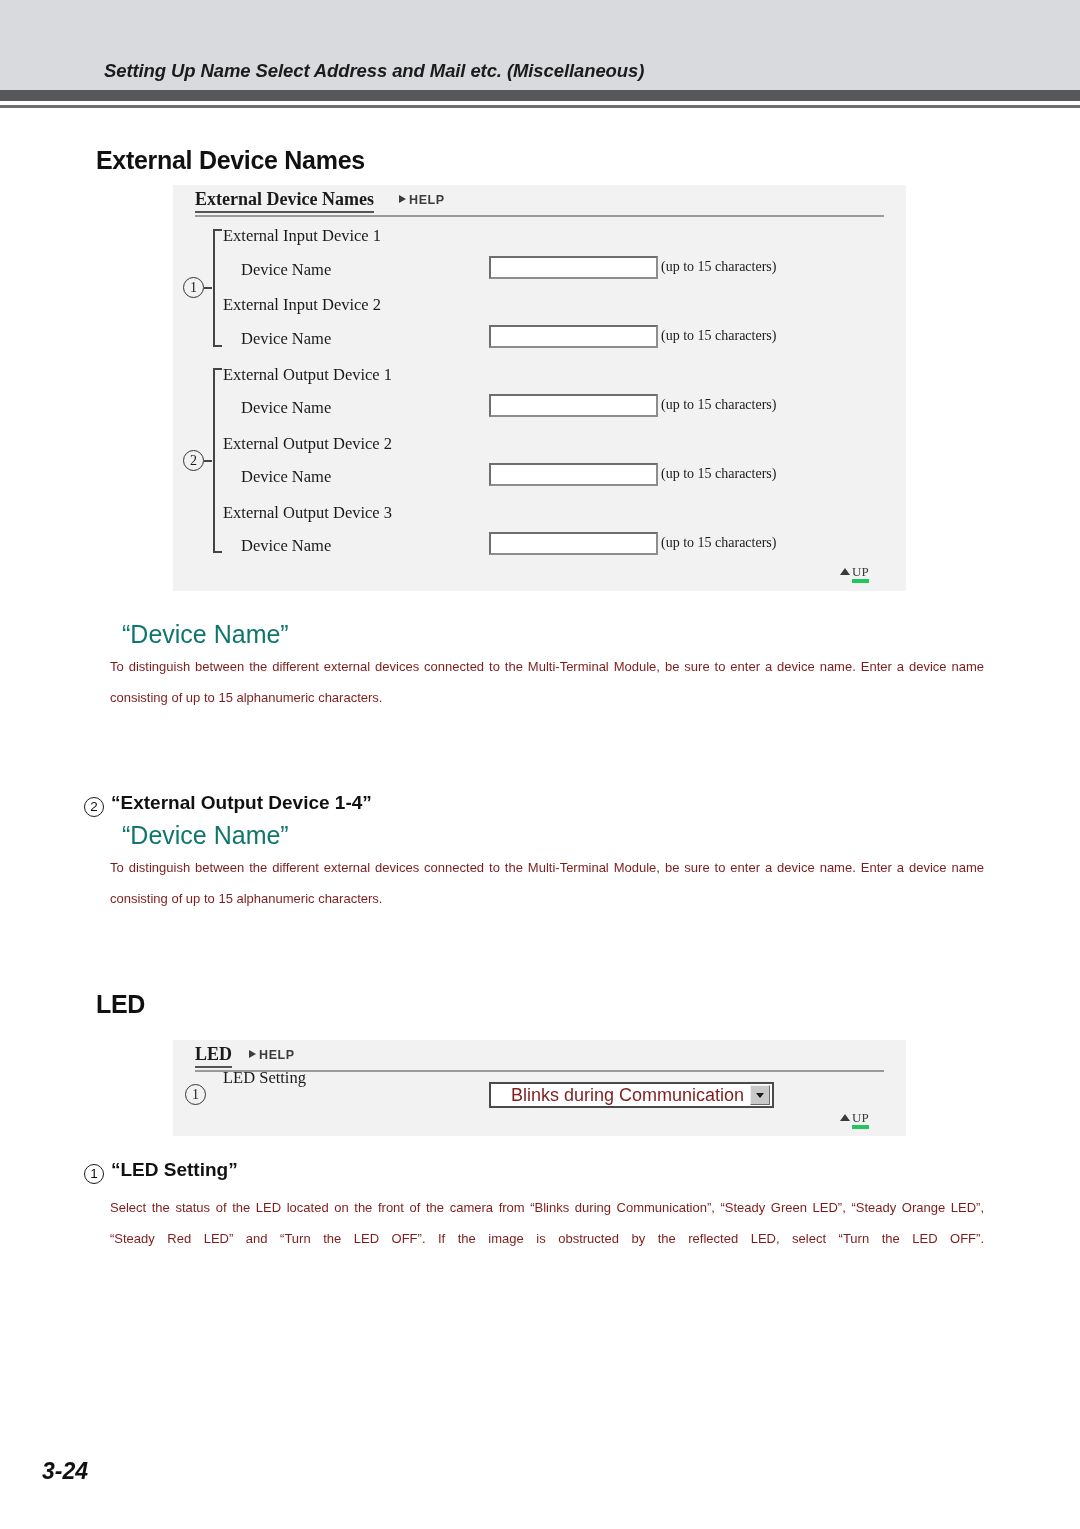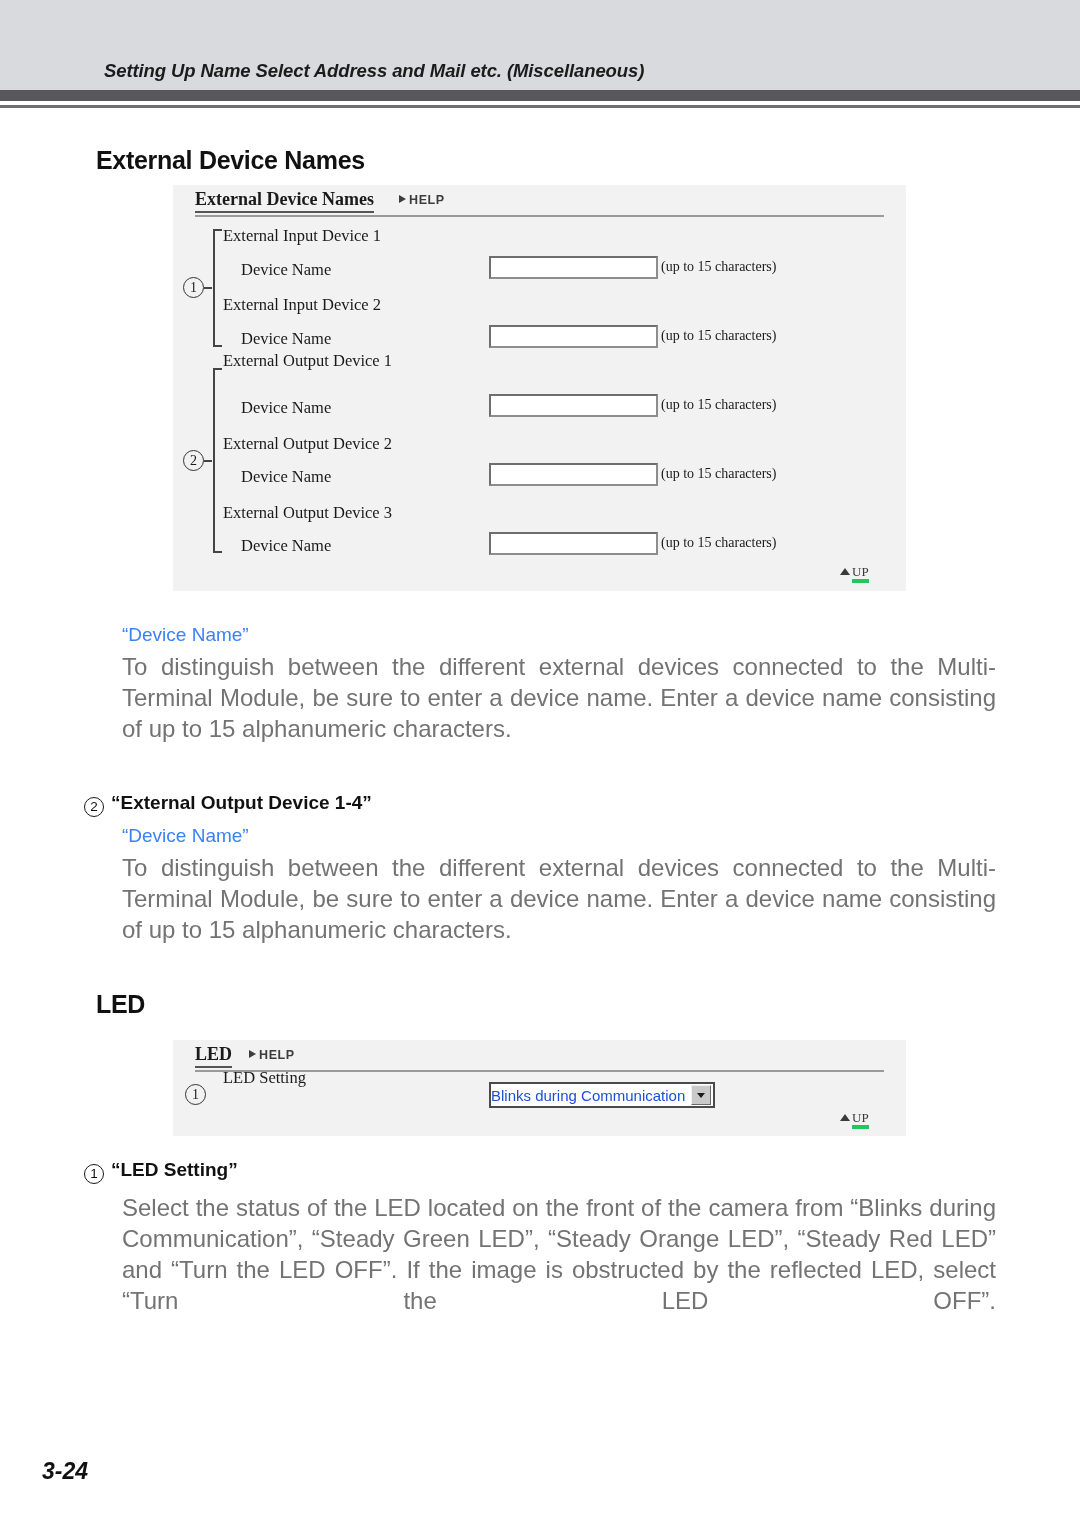--- a/index.html
+++ b/index.html
@@ -220,23 +220,23 @@
     top: 42px;
     height: 26px;
     background: #ffffff;
     border: 2px solid #4a4a4a;
     box-sizing: border-box;
     display: flex;
     align-items: center;
   }
   .dropdown-value {
     font-family: "Liberation Sans", sans-serif;
-    font-size: 15px;
-    color: #1d4ed8;
-    padding-left: 0;
+    font-size: 18px;
+    color: #7f1d1d;
+    padding-left: 20px;
     white-space: nowrap;
   }
   .dropdown-arrow-btn {
     width: 20px;
     height: 20px;
     margin-left: 6px;
     margin-right: 2px;
     background: #c9c9c9;
     border-top: 1.5px solid #f0f0f0;
     border-left: 1.5px solid #f0f0f0;
@@ -277,30 +277,30 @@
     font-weight: normal;
     margin-right: 7px;
     vertical-align: -2px;
     box-sizing: border-box;
   }
   .explain-title .ttl {
     font-weight: bold;
   }
   .explain-sub {
     margin-left: 38px;
-    font-size: 19px;
+    font-size: 25px;
     line-height: 33px;
-    color: #3b82f6;
+    color: #0f766e;
   }
   .explain-body {
-    margin-left: 38px;
+    margin-left: 26px;
     width: 874px;
-    font-size: 24px;
+    font-size: 13px;
     line-height: 31px;
-    color: #737373;
+    color: #7f1d1d;
     text-align: justify;
   }
   .explain-body.lastline-full::after {
     content: "";
     display: inline-block;
     width: 100%;
   }
 
   
   .page-number {
@@ -344,21 +344,21 @@
   <div class="form-label group-label" style="top:41px;">External Input Device 1</div>
   <div class="form-label field-label" style="top:75px;">Device Name</div>
   <div class="text-input" style="top:71px;"></div>
   <div class="input-hint" style="top:74px;">(up to 15 characters)</div>
 
   <div class="form-label group-label" style="top:110px;">External Input Device 2</div>
   <div class="form-label field-label" style="top:144px;">Device Name</div>
   <div class="text-input" style="top:140px;"></div>
   <div class="input-hint" style="top:143px;">(up to 15 characters)</div>
 
-  <div class="form-label group-label" style="top:166px;text-align:center;">External Output Device 1</div>
+  <div class="form-label group-label" style="top:180px;text-align:center;">External Output Device 1</div>
   <div class="form-label field-label" style="top:213px;">Device Name</div>
   <div class="text-input" style="top:209px;"></div>
   <div class="input-hint" style="top:212px;">(up to 15 characters)</div>
 
   <div class="form-label group-label" style="top:249px;">External Output Device 2</div>
   <div class="form-label field-label" style="top:282px;">Device Name</div>
   <div class="text-input" style="top:278px;"></div>
   <div class="input-hint" style="top:281px;">(up to 15 characters)</div>
 
   <div class="form-label group-label" style="top:318px;">External Output Device 3</div>

